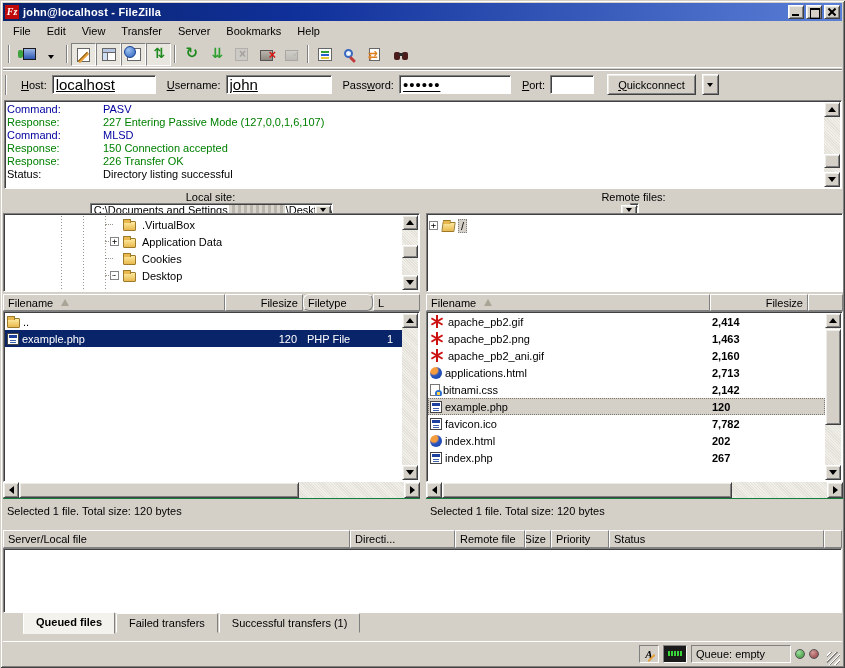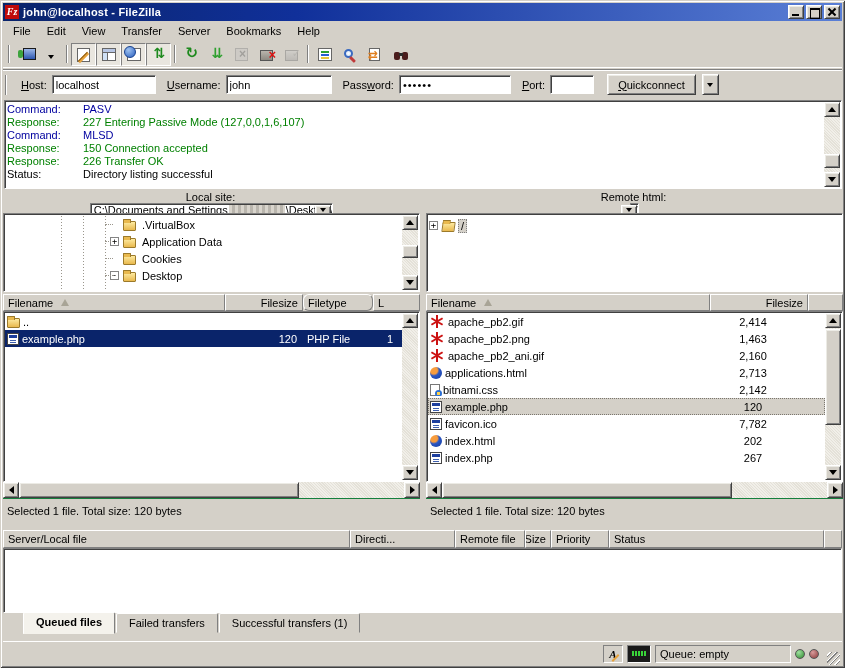--- a/index.html
+++ b/index.html
@@ -103,37 +103,37 @@
             box-shadow:8px 0 0 #4a1c1c; }
   .i-find::after { content:""; position:absolute; left:5px; top:1px; width:4px; height:3px; background:#2a2a2a; }
 
   
   .qcbar { position:absolute; left:3px; top:69px; right:3px; height:30px;
            display:flex; align-items:center; gap:5px; padding-left:2px;
            border-top:1px solid #808080; box-shadow: inset 0 1px 0 #ffffff; }
   .qc-grip { width:2px; height:20px; border-left:1px solid #808080; border-right:1px solid #ffffff; margin-right:3px; }
   .qcbar label { margin-left:6px; }
   .u { text-decoration:underline; }
-  .tinput { height:19px; background:#fff; font-family:inherit; font-size:11px; padding:2px 3px;
+  .tinput { height:19px; background:#fff; font-family:inherit; font-size:15px; padding:2px 3px;
             border:1px solid; border-color:#808080 #ffffff #ffffff #808080;
-            box-shadow: inset 1px 1px 0 #404040; outline:none; }
+            box-shadow: inset 1px 1px 0 #404040; outline:none;text-decoration:underline; }
   .w-host{width:104px;} .w-user{width:106px;} .w-pass{width:112px; letter-spacing:1px;} .w-port{width:44px;}
   .qc-btn { height:21px; padding:2px 10px; background:#d4d0c8; font-family:inherit; font-size:11px;
             border:1px solid; border-color:#ffffff #404040 #404040 #ffffff;
             box-shadow: inset 1px 1px 0 #ecebe5, inset -1px -1px 0 #808080; margin-left:8px; }
   .qc-drop { width:17px; height:21px; margin-left:1px; display:flex; align-items:center; justify-content:center;
              background:#d4d0c8; border:1px solid; border-color:#ffffff #404040 #404040 #ffffff;
              box-shadow: inset 1px 1px 0 #ecebe5, inset -1px -1px 0 #808080; }
   .tri-down { width:0; height:0; border-left:3px solid transparent; border-right:3px solid transparent; border-top:4px solid #000; }
 
   
   .logpane { position:absolute; left:4px; top:100px; width:838px; height:89px; background:#fff;
              border:1px solid; border-color:#808080 #ffffff #ffffff #808080; box-shadow: inset 1px 1px 0 #404040; }
   .log-lines { position:absolute; left:2px; top:2px; right:18px; bottom:2px; overflow:hidden; }
-  .log-line { display:flex; height:13px; line-height:13px; white-space:nowrap; }
+  .log-line { display:flex; height:13px; line-height:13px; white-space:nowrap;gap:20px; }
   .log-label { width:76px; flex:none; }
   .k-command { color:#00009f; }
   .k-response { color:#008000; }
   .k-status { color:#000; }
 
   
   .vscroll { position:absolute; right:1px; top:1px; bottom:1px; width:16px; background:#f1efe9;
              background-image:repeating-linear-gradient(45deg,#e4e1d8 0 1px,transparent 1px 2px); }
   .sbtn { position:absolute; left:0; width:16px; height:15px; background:#d4d0c8;
           border:1px solid; border-color:#ffffff #404040 #404040 #ffffff;
@@ -237,21 +237,21 @@
   .list-rows { position:absolute; left:1px; top:1px; right:17px; bottom:1px; overflow:hidden; }
   .frow { height:17px; display:flex; align-items:center; white-space:nowrap; }
   .frow.selected.active-sel { background:#0a246a; color:#fff; }
   .frow.selected.inactive-sel { background:#d4d0c8; outline:1px dotted #7a766e; outline-offset:-1px; }
   .c-name { display:flex; align-items:center; padding-left:2px; overflow:hidden; }
   .listpane.l .c-name { width:222px; }
   .listpane.l .c-size { width:78px; text-align:right; padding-right:8px; }
   .listpane.l .c-type { width:82px; padding-left:2px; }
   .listpane.l .c-mod  { flex:1; overflow:hidden; }
   .listpane.r .c-name { width:284px; }
-  .listpane.r .c-size { width:96px; text-align:center; padding-right:14px; }
+  .listpane.r .c-size { width:96px; text-align:left; padding-right:14px;font-weight:bold; }
 
   .hscroll.l { left:3px; top:482px; width:417px; }
   .hscroll.r { left:426px; top:482px; width:417px; }
 
   .pstatus { position:absolute; height:26px; padding:6px 4px 0; border-top:1px solid #15803d; }
   .pstatus.l { left:3px; top:498px; width:417px; }
   .pstatus.r { left:426px; top:498px; width:417px; }
 
   
   .qheader { position:absolute; left:3px; top:530px; width:839px; height:18px; display:flex; }
@@ -270,21 +270,21 @@
                border-top:1px solid #ffffff; display:flex; align-items:center; justify-content:flex-end; gap:4px; padding:0 2px; }
   .sb-cell { height:18px; display:flex; align-items:center; justify-content:center;
              border:1px solid; border-color:#808080 #ffffff #ffffff #808080; }
   .sb-ascii { width:20px; position:relative; font-weight:bold; font-style:italic; font-size:11px;
               font-family:"Liberation Serif","DejaVu Serif",serif; }
   .sb-ascii::after { content:""; position:absolute; right:2px; bottom:3px; width:9px; height:2px;
               background:#e6a23c; transform:rotate(-45deg); }
   .sb-badge { width:24px; background:#1a1a1a; position:relative; }
   .sb-badge::after { content:""; width:14px; height:5px;
               background:repeating-linear-gradient(90deg,#39d439 0 2px,#1a1a1a 2px 3px); }
-  .sb-queue { width:136px; justify-content:flex-start; padding-left:4px; background:#d4d0c8; }
+  .sb-queue { width:100px; justify-content:flex-start; padding-left:4px; background:#d4d0c8; }
   .led { width:10px; height:10px; border-radius:50%; border:1px solid #555; }
   .led.green { background:radial-gradient(circle at 35% 30%,#9fe09f,#2f8a2f); }
   .led.red   { background:radial-gradient(circle at 35% 30%,#d89a9a,#8a3a3a); }
   .grip { width:13px; height:13px; margin-left:4px; align-self:flex-end;
           background:repeating-linear-gradient(135deg,transparent 0 2px,#ffffff 2px 3px,#808080 3px 4px); }
 
   .splitter-h { position:absolute; left:420px; top:191px; width:6px; height:333px; }
 </style>
 </head>
 <body>
@@ -453,21 +453,21 @@
     <span class="site-label">Local site:</span>
     <span class="combo">
       <span class="combo-text"><span>C:\Documents and Settings</span><span class="redacted"></span><span>\Desktop\</span></span>
       <span class="combo-arrow">
           <span class="tri-down"></span>
         </span>
     </span>
   </div>
 
   <div class="siterow r">
-    <span class="site-label">Remote html:</span>
+    <span class="site-label">Remote files:</span>
     <span class="combo">
       <span class="combo-text">/</span>
       <span class="combo-arrow">
           <span class="tri-down"></span>
         </span>
     </span>
   </div>
 
   <div class="treepane l">
     <div class="tree-rows">

